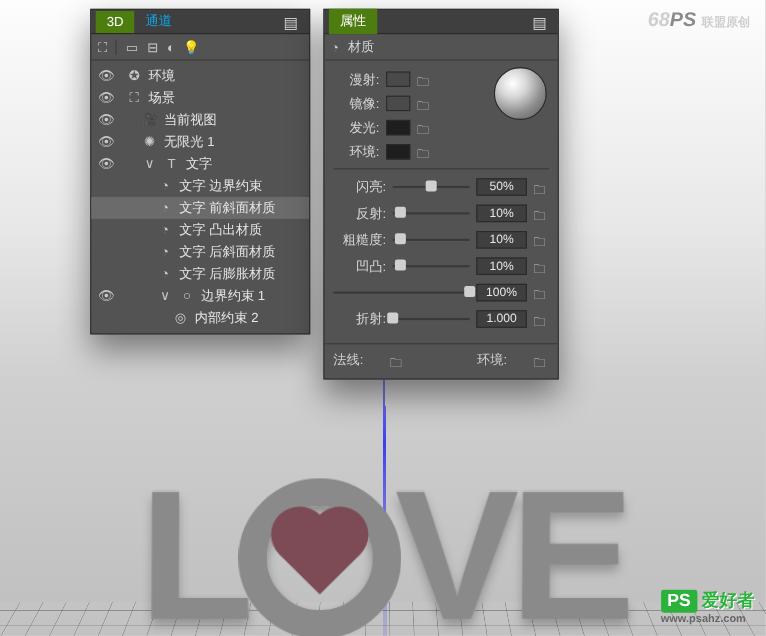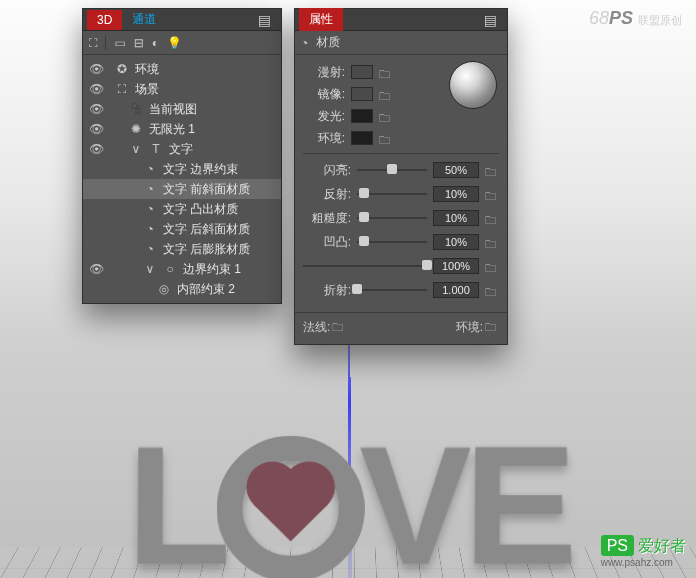--- a/index.html
+++ b/index.html
@@ -14,21 +14,21 @@
 .love span{display:inline-block;font-size:170px;line-height:1;letter-spacing:-8px;transform:perspective(1200px) rotateX(10deg)}
 .love .o{position:relative;display:inline-block;width:148px;height:148px;border:26px solid #8a8a8a;border-radius:50%;margin:0 -6px;vertical-align:-18px;box-shadow:inset 0 6px 8px rgba(0,0,0,.3)}
 .love .heart{position:absolute;left:50%;top:50%;width:52px;height:52px;background:#7d4b55;transform:translate(-50%,-56%) rotate(45deg)}
 .love .heart::before,.love .heart::after{content:"";position:absolute;width:52px;height:52px;background:#7d4b55;border-radius:50%}
 .love .heart::before{left:-26px;top:0}
 .love .heart::after{top:-26px;left:0}
 
 .panel{position:absolute;background:#535353;border:1px solid #2f2f2f;box-shadow:0 14px 28px rgba(0,0,0,.45);color:#d8d8d8;font-size:12px}
 .panel .tabs{display:flex;align-items:center;height:22px;background:#3f3f3f;border-bottom:1px solid #2a2a2a;padding:0 4px}
 .panel .tab{padding:3px 10px;color:#0ea5e9;cursor:pointer}
-.panel .tab.active{background:#b91c1c;color:#fff}
+.panel .tab.active{background:#4d7c0f;color:#fff}
 .panel .menu{margin-left:auto;color:#c9c9c9;font-size:14px;padding:0 6px;cursor:pointer}
 .toolbar{display:flex;align-items:center;height:24px;border-bottom:1px solid #3a3a3a;padding:0 6px;gap:8px}
 .toolbar .sp{width:1px;height:14px;background:#3a3a3a}
 .toolbar .ic{color:#c9c9c9;cursor:pointer;font-size:12px}
 .list{padding:4px 0}
 .row{display:flex;align-items:center;height:20px;padding:0 6px;gap:6px}
 .row.sel{background:#6b6b6b}
 .eye{width:14px;height:14px;color:#c9c9c9;flex:0 0 14px;text-align:center}
 .ind{display:inline-block}
 .ic-s{width:14px;text-align:center;color:#c9c9c9}
@@ -45,25 +45,25 @@
 .folder{width:14px;height:12px;color:#c9c9c9;font-size:11px}
 .preview{position:absolute;right:10px;top:52px;width:48px;height:48px;border-radius:50%;background:radial-gradient(circle at 35% 30%,#fff 0%,#d8d8d8 28%,#8d8d8d 62%,#555 100%);border:1px solid #2a2a2a}
 .hr{height:1px;background:#3a3a3a;margin:4px 0}
 .srow{display:flex;align-items:center;height:24px;gap:6px}
 .srow .plabel{width:48px}
 .slider{flex:1;position:relative;height:14px}
 .track{position:absolute;left:0;right:0;top:6px;height:2px;background:#3a3a3a}
 .knob{position:absolute;top:1px;width:10px;height:10px;background:#d0d0d0;border-radius:2px;transform:translateX(-50%)}
 .valbox{width:46px;height:16px;background:#3f3f3f;border:1px solid #2a2a2a;color:#e7e7e7;font-size:11px;text-align:center;line-height:14px}
 .bottomrow{display:flex;justify-content:space-between;padding:6px 8px 8px;border-top:1px solid #3a3a3a}
-.btm,.btm2{display:flex;align-items:flex-start;gap:2px;color:#d0d0d0}
-
-.wm1{position:absolute;right:14px;top:8px;font-size:18px;font-style:italic;color:#cfcfcf;font-weight:normal}
+.btm,.btm2{display:flex;align-items:center;gap:24px;color:#d0d0d0}
+
+.wm1{position:absolute;right:14px;top:8px;font-size:18px;font-style:italic;color:#cfcfcf;font-weight:bold}
 .wm1 b{color:#8a8a8a}
-.wm2{position:absolute;right:10px;bottom:10px;font-size:16px;font-weight:normal}
+.wm2{position:absolute;right:10px;bottom:10px;font-size:16px;font-weight:bold}
 .wm2 .ps{background:#2ab23a;color:#fff;padding:2px 6px;border-radius:3px;margin-right:4px}
 .wm2 .txt{color:#2ab23a;text-shadow:1px 1px 0 #fff}
 .wm2 .url{display:block;font-size:10px;color:#666;text-align:left}
 </style>
 </head>
 <body>
 
 <div class="bg"></div>
 <div class="grid">
   <div class="plane"></div>

